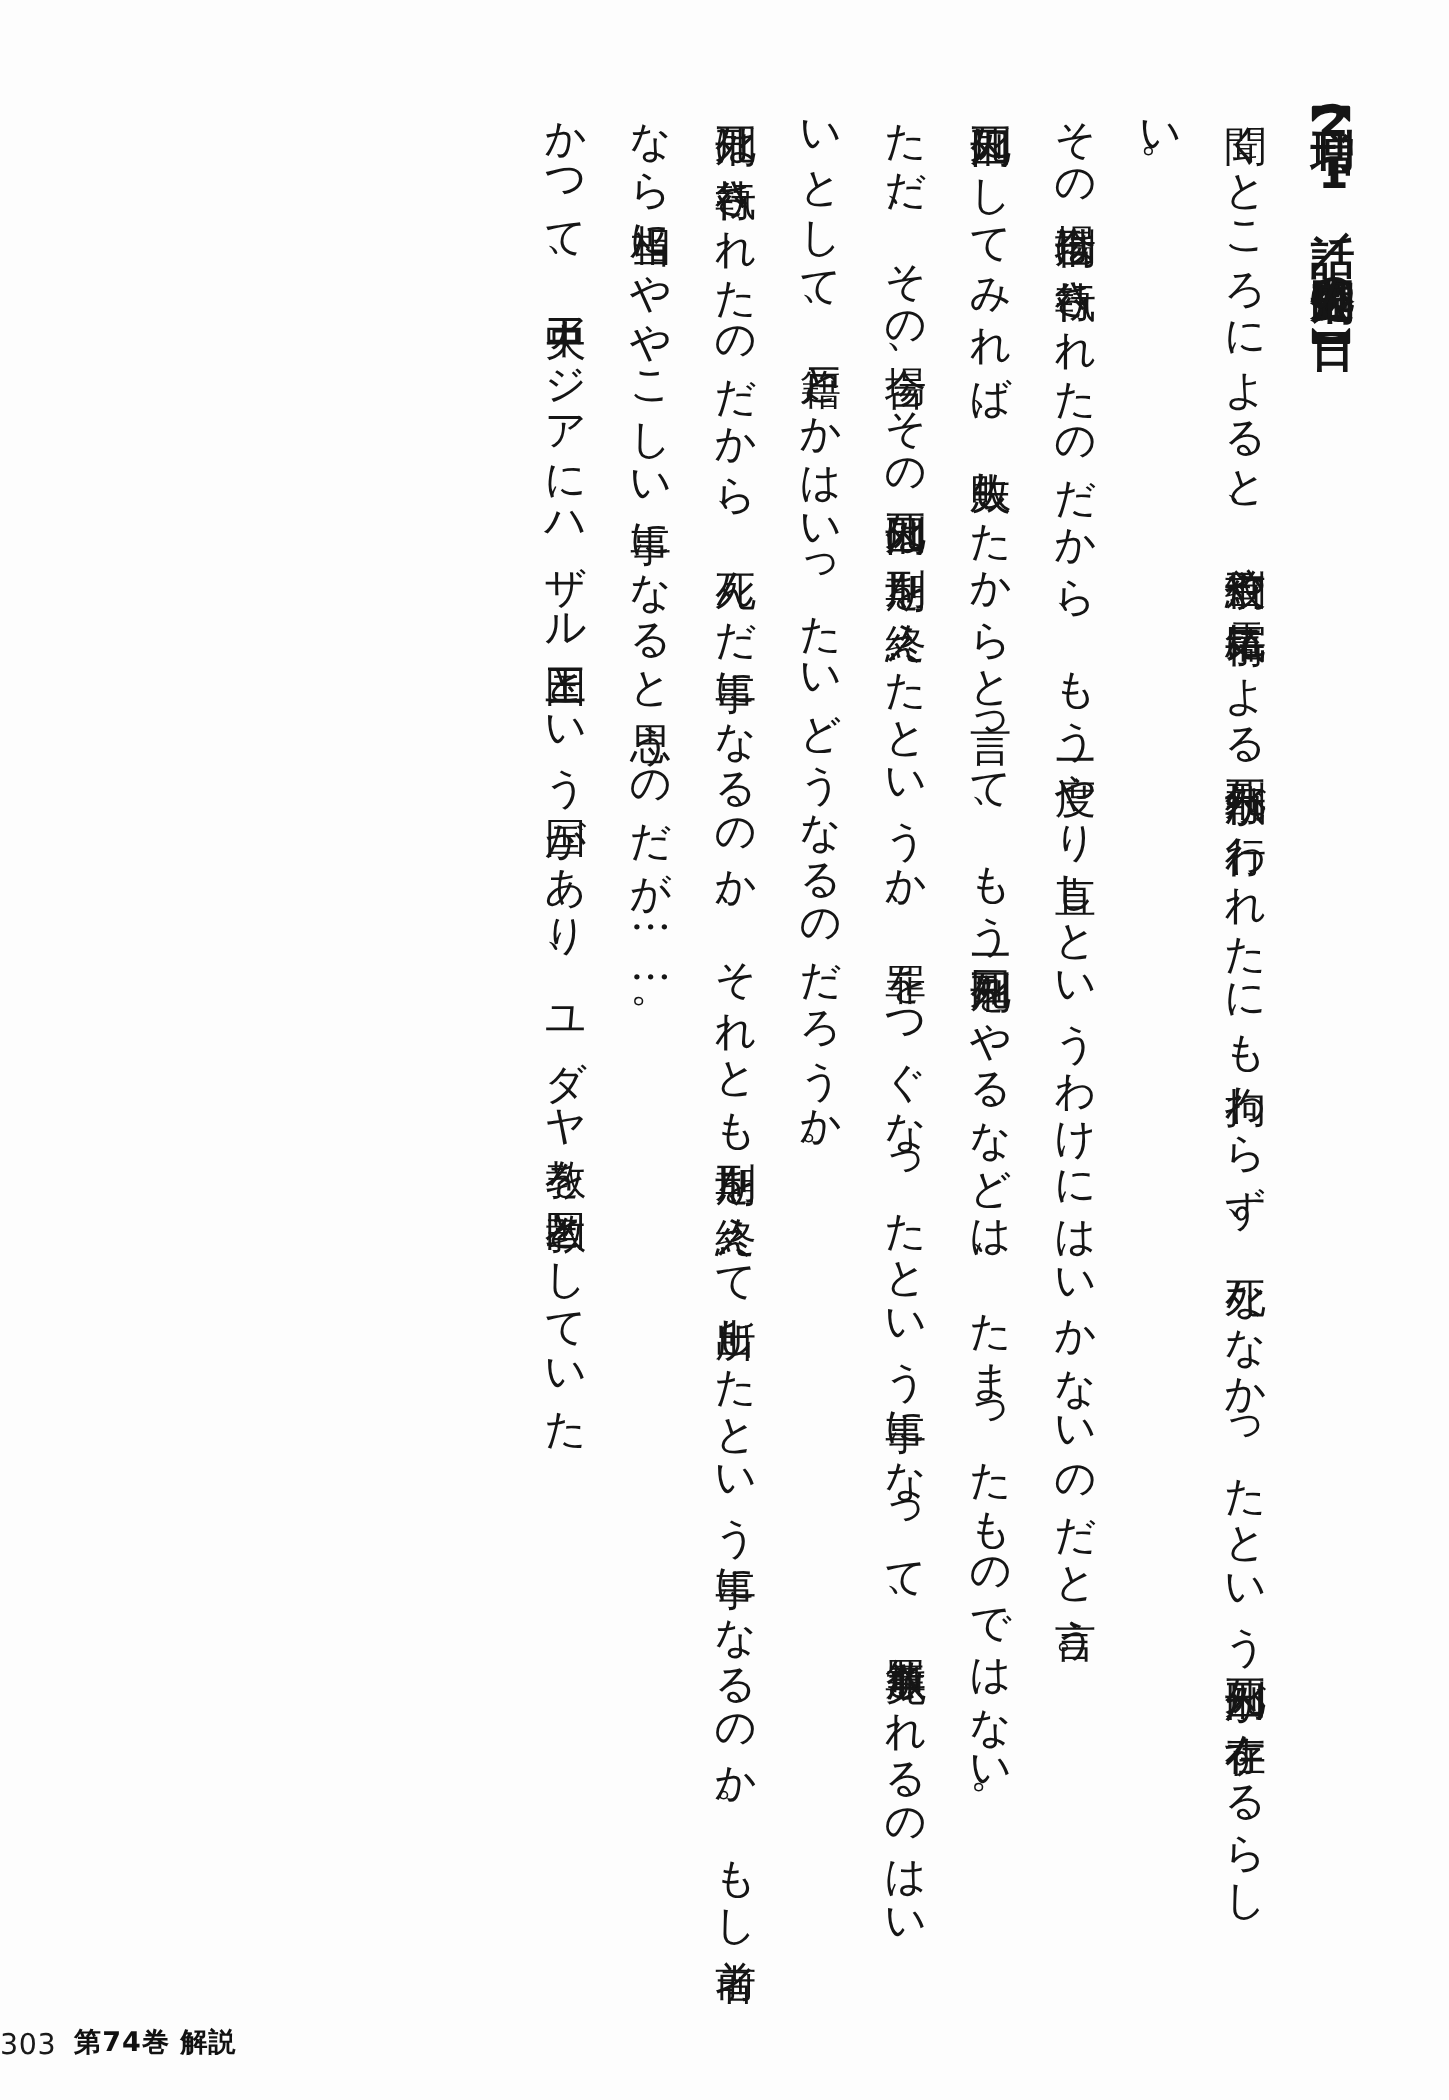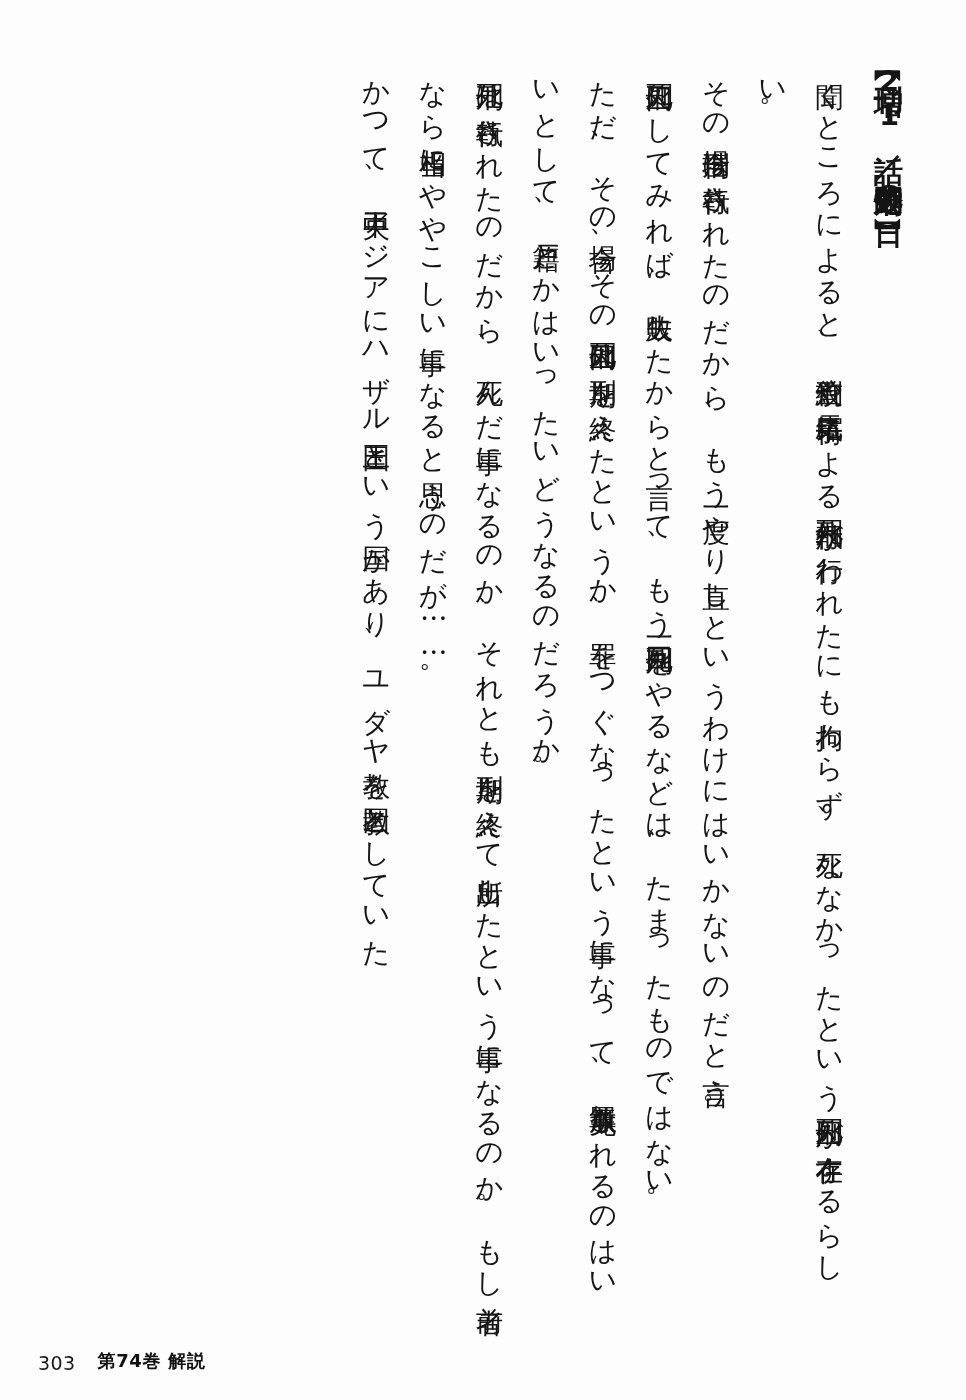--- a/index.html
+++ b/index.html
@@ -55,22 +55,21 @@
 
   
   #footer {
     position: absolute;
     left: 0;
     right: 0;
     bottom: 26px;
     height: 34px;
     display: flex;
     align-items: flex-end;
-    padding-left: 38px;
-    gap: 22px;
+    gap: 12px;
   }
   #page-number {
     font-family: "DejaVu Sans", "Liberation Sans", sans-serif;
     font-size: 19px;
     font-weight: 400;
     color: #1a1a1a;
     letter-spacing: 0.02em;
   }
   #footer-title {
     font-family: "DejaVu Sans", "Liberation Sans", sans-serif;

